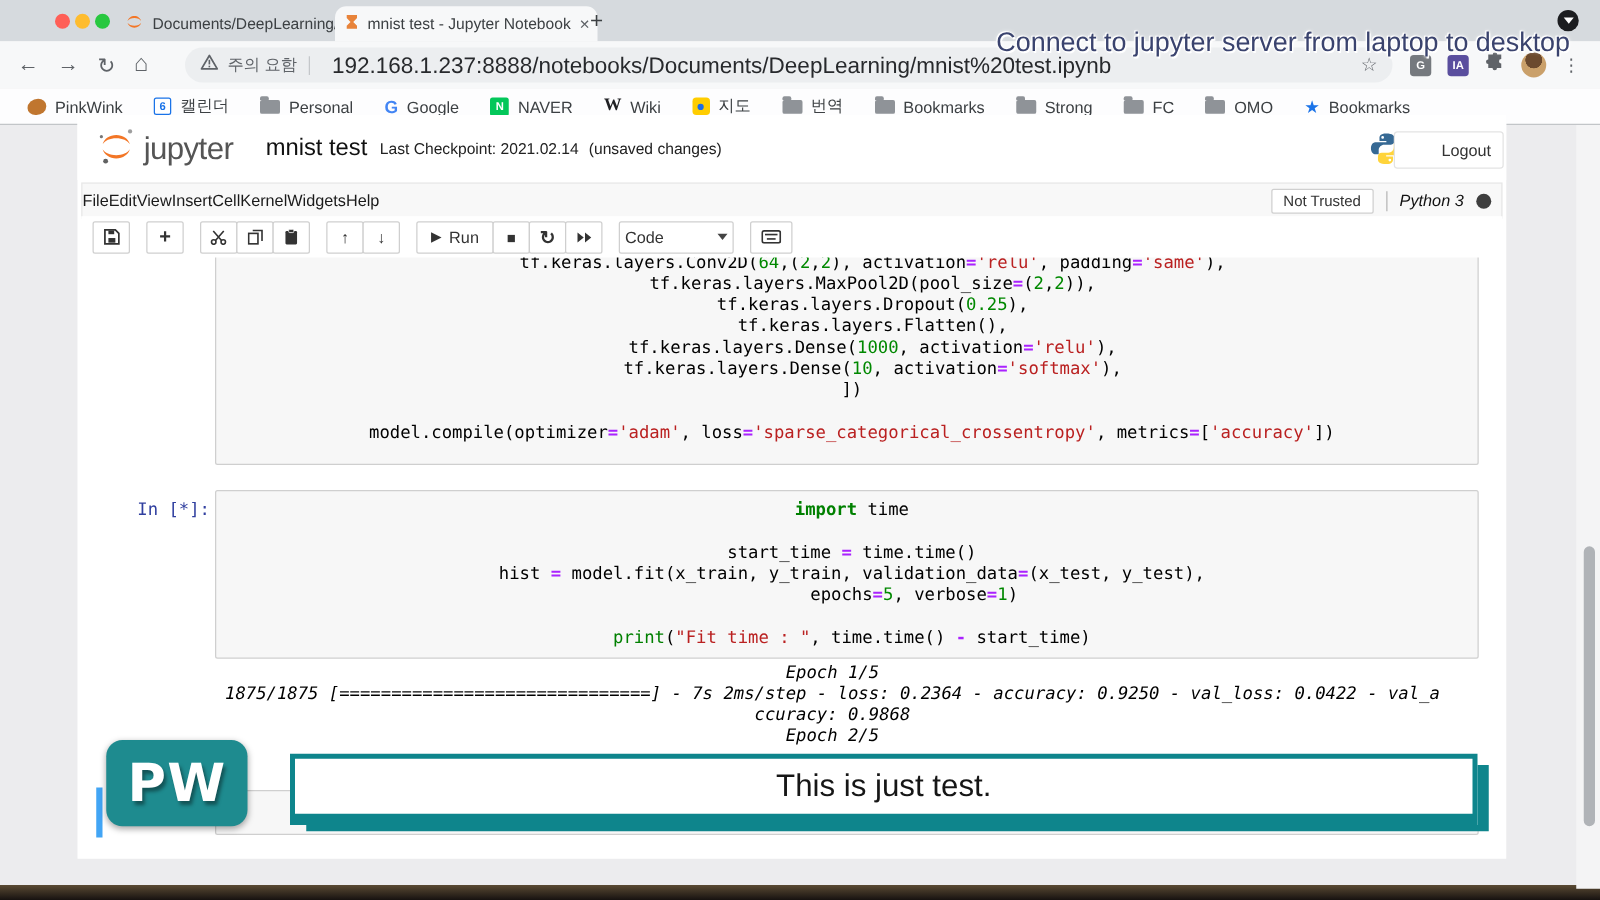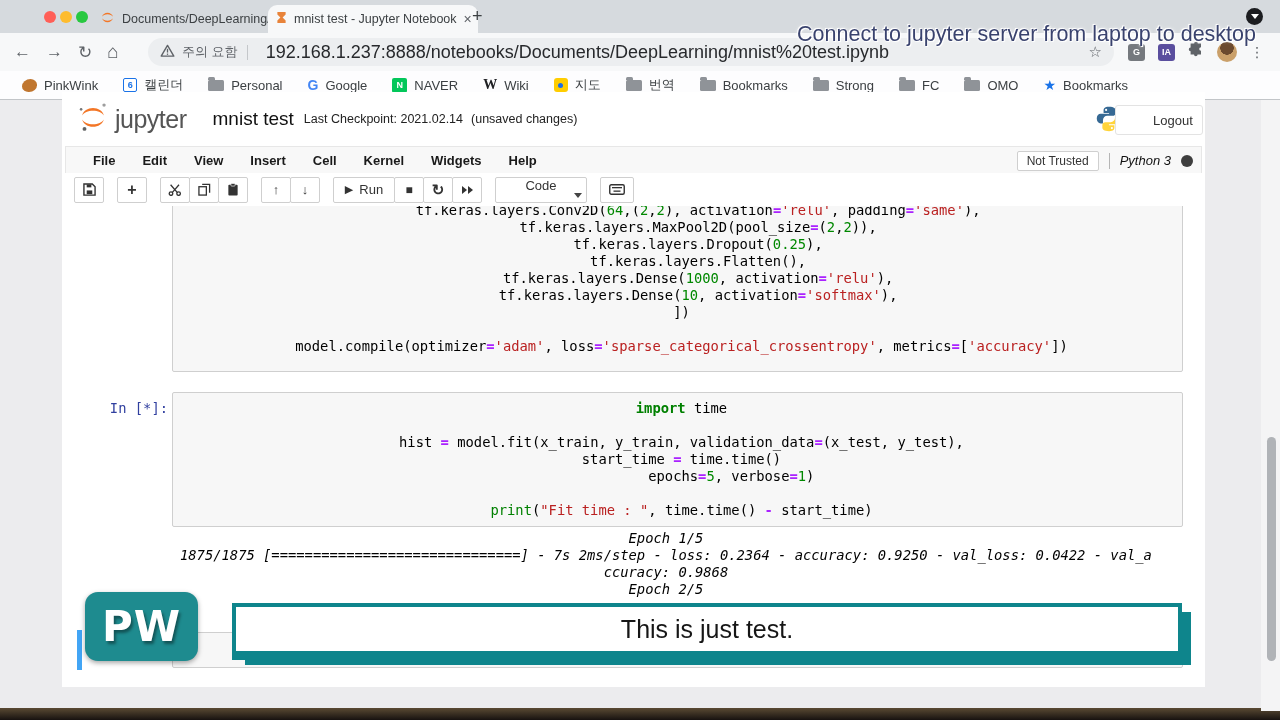--- a/index.html
+++ b/index.html
@@ -71,35 +71,35 @@
            padding-left:14px;box-sizing:border-box;z-index:5;background:#fff;}
   .jlogotext{font-size:25px;color:#555;letter-spacing:-.5px;margin-left:5px;}
   .jtitle{font-size:19px;color:#111;margin-left:26px;}
   .jchk{font-size:12.5px;color:#222;margin-left:10px;}
   .junsaved{font-size:12.5px;color:#222;margin-left:8px;}
   .pylogo{position:absolute;right:82px;top:11px;}
   .logout{position:absolute;right:2px;top:11px;width:58px;height:28px;border:1px solid #e3e3e3;border-radius:3px;
           background:#fff;font-size:13px;color:#333;display:flex;align-items:center;justify-content:center;padding-left:28px;}
   .jmenubar{position:absolute;left:3px;right:3px;top:54px;height:27px;background:#f8f8f8;border:1px solid #e7e7e7;
             display:flex;align-items:center;font-size:13px;color:#1a1a1a;z-index:5;}
-  .mitem{margin-left:27px;font-weight:bold;}
+  .mitem{}
   .menu-right{margin-left:auto;display:flex;align-items:center;gap:10px;margin-right:8px;}
   .nottrusted{border:1px solid #cfcfcf;border-radius:2px;padding:2px 9px;font-size:12px;color:#333;background:#fff;}
   .kdiv{width:1px;height:16px;background:#b5b5b5;}
   .kname{font-size:13px;color:#111;font-style:italic;}
   .kdot{width:12px;height:12px;border-radius:50%;background:#3e3e3e;}
   .jtoolbar{position:absolute;left:3px;right:3px;top:81px;height:33px;background:#fff;display:flex;
             align-items:center;gap:13px;padding-left:9px;z-index:5;}
   .tgroup{display:flex;}
   .tbtn{min-width:30px;height:26px;border:1px solid #cfcfcf;border-radius:2px;background:#fff;display:flex;
         align-items:center;justify-content:center;font-size:13px;color:#333;box-sizing:border-box;}
   .tgroup .tbtn + .tbtn{margin-left:-1px;}
   .runbtn{width:62px;gap:6px;}
   .cellsel{width:92px;height:26px;border:1px solid #cfcfcf;border-radius:2px;background:#fff;display:flex;
-           align-items:center;padding:0 4px;font-size:13px;color:#333;box-sizing:border-box;flex-direction:column;}
+           align-items:center;padding:0 4px;font-size:13px;color:#333;box-sizing:border-box;}
   .cellsel i{margin-left:auto;width:0;height:0;border-left:4px solid transparent;border-right:4px solid transparent;
              border-top:5px solid #444;}
   
   .cm{position:absolute;left:110px;width:1011px;background:#f7f7f7;border:1px solid #cfcfcf;border-radius:2px;
       box-sizing:border-box;padding-left:8px;z-index:1;overflow:hidden;}
   .cell1{top:98px;height:182px;padding-top:11px;}
   .cell2{top:300px;height:135px;padding-top:7px;}
   .cell3{top:540px;height:36px;}
   .cline,.oline{font-family:"DejaVu Sans Mono",monospace;font-size:13.8px;line-height:17px;white-space:pre;color:#000;text-align:center;}
   .tk-p{color:#000}.tk-k{color:#008000;font-weight:bold}.tk-n{color:#080}.tk-s{color:#BA2121}
@@ -350,22 +350,22 @@
         <div class="cline"><span class="tk-p">    tf.keras.layers.Dense(</span><span class="tk-n">10</span><span class="tk-p">, activation</span><span class="tk-o">=</span><span class="tk-s">'softmax'</span><span class="tk-p">),</span></div>
         <div class="cline"><span class="tk-p">])</span></div>
         <div class="cline">&nbsp;</div>
         <div class="cline"><span class="tk-p">model.compile(optimizer</span><span class="tk-o">=</span><span class="tk-s">'adam'</span><span class="tk-p">, loss</span><span class="tk-o">=</span><span class="tk-s">'sparse_categorical_crossentropy'</span><span class="tk-p">, metrics</span><span class="tk-o">=</span><span class="tk-p">[</span><span class="tk-s">'accuracy'</span><span class="tk-p">])</span></div>
       </div>
 
     <div class="prompt prompt2">In [*]:</div>
     <div class="cm cell2">
         <div class="cline"><span class="tk-k">import</span><span class="tk-p"> time</span></div>
         <div class="cline">&nbsp;</div>
+        <div class="cline"><span class="tk-p">start_time </span><span class="tk-o">=</span><span class="tk-p"> time.time()</span></div>
         <div class="cline"><span class="tk-p">hist </span><span class="tk-o">=</span><span class="tk-p"> model.fit(x_train, y_train, validation_data</span><span class="tk-o">=</span><span class="tk-p">(x_test, y_test),</span></div>
-        <div class="cline"><span class="tk-p">start_time </span><span class="tk-o">=</span><span class="tk-p"> time.time()</span></div>
         <div class="cline"><span class="tk-p">            epochs</span><span class="tk-o">=</span><span class="tk-n">5</span><span class="tk-p">, verbose</span><span class="tk-o">=</span><span class="tk-n">1</span><span class="tk-p">)</span></div>
         <div class="cline">&nbsp;</div>
         <div class="cline"><span class="tk-b">print</span><span class="tk-p">(</span><span class="tk-s">"Fit time : "</span><span class="tk-p">, time.time() </span><span class="tk-o">-</span><span class="tk-p"> start_time)</span></div>
       </div>
 
     <div class="outputs">
         <div class="oline">Epoch 1/5</div>
         <div class="oline">1875/1875 [==============================] - 7s 2ms/step - loss: 0.2364 - accuracy: 0.9250 - val_loss: 0.0422 - val_a</div>
         <div class="oline">ccuracy: 0.9868</div>
         <div class="oline">Epoch 2/5</div>

